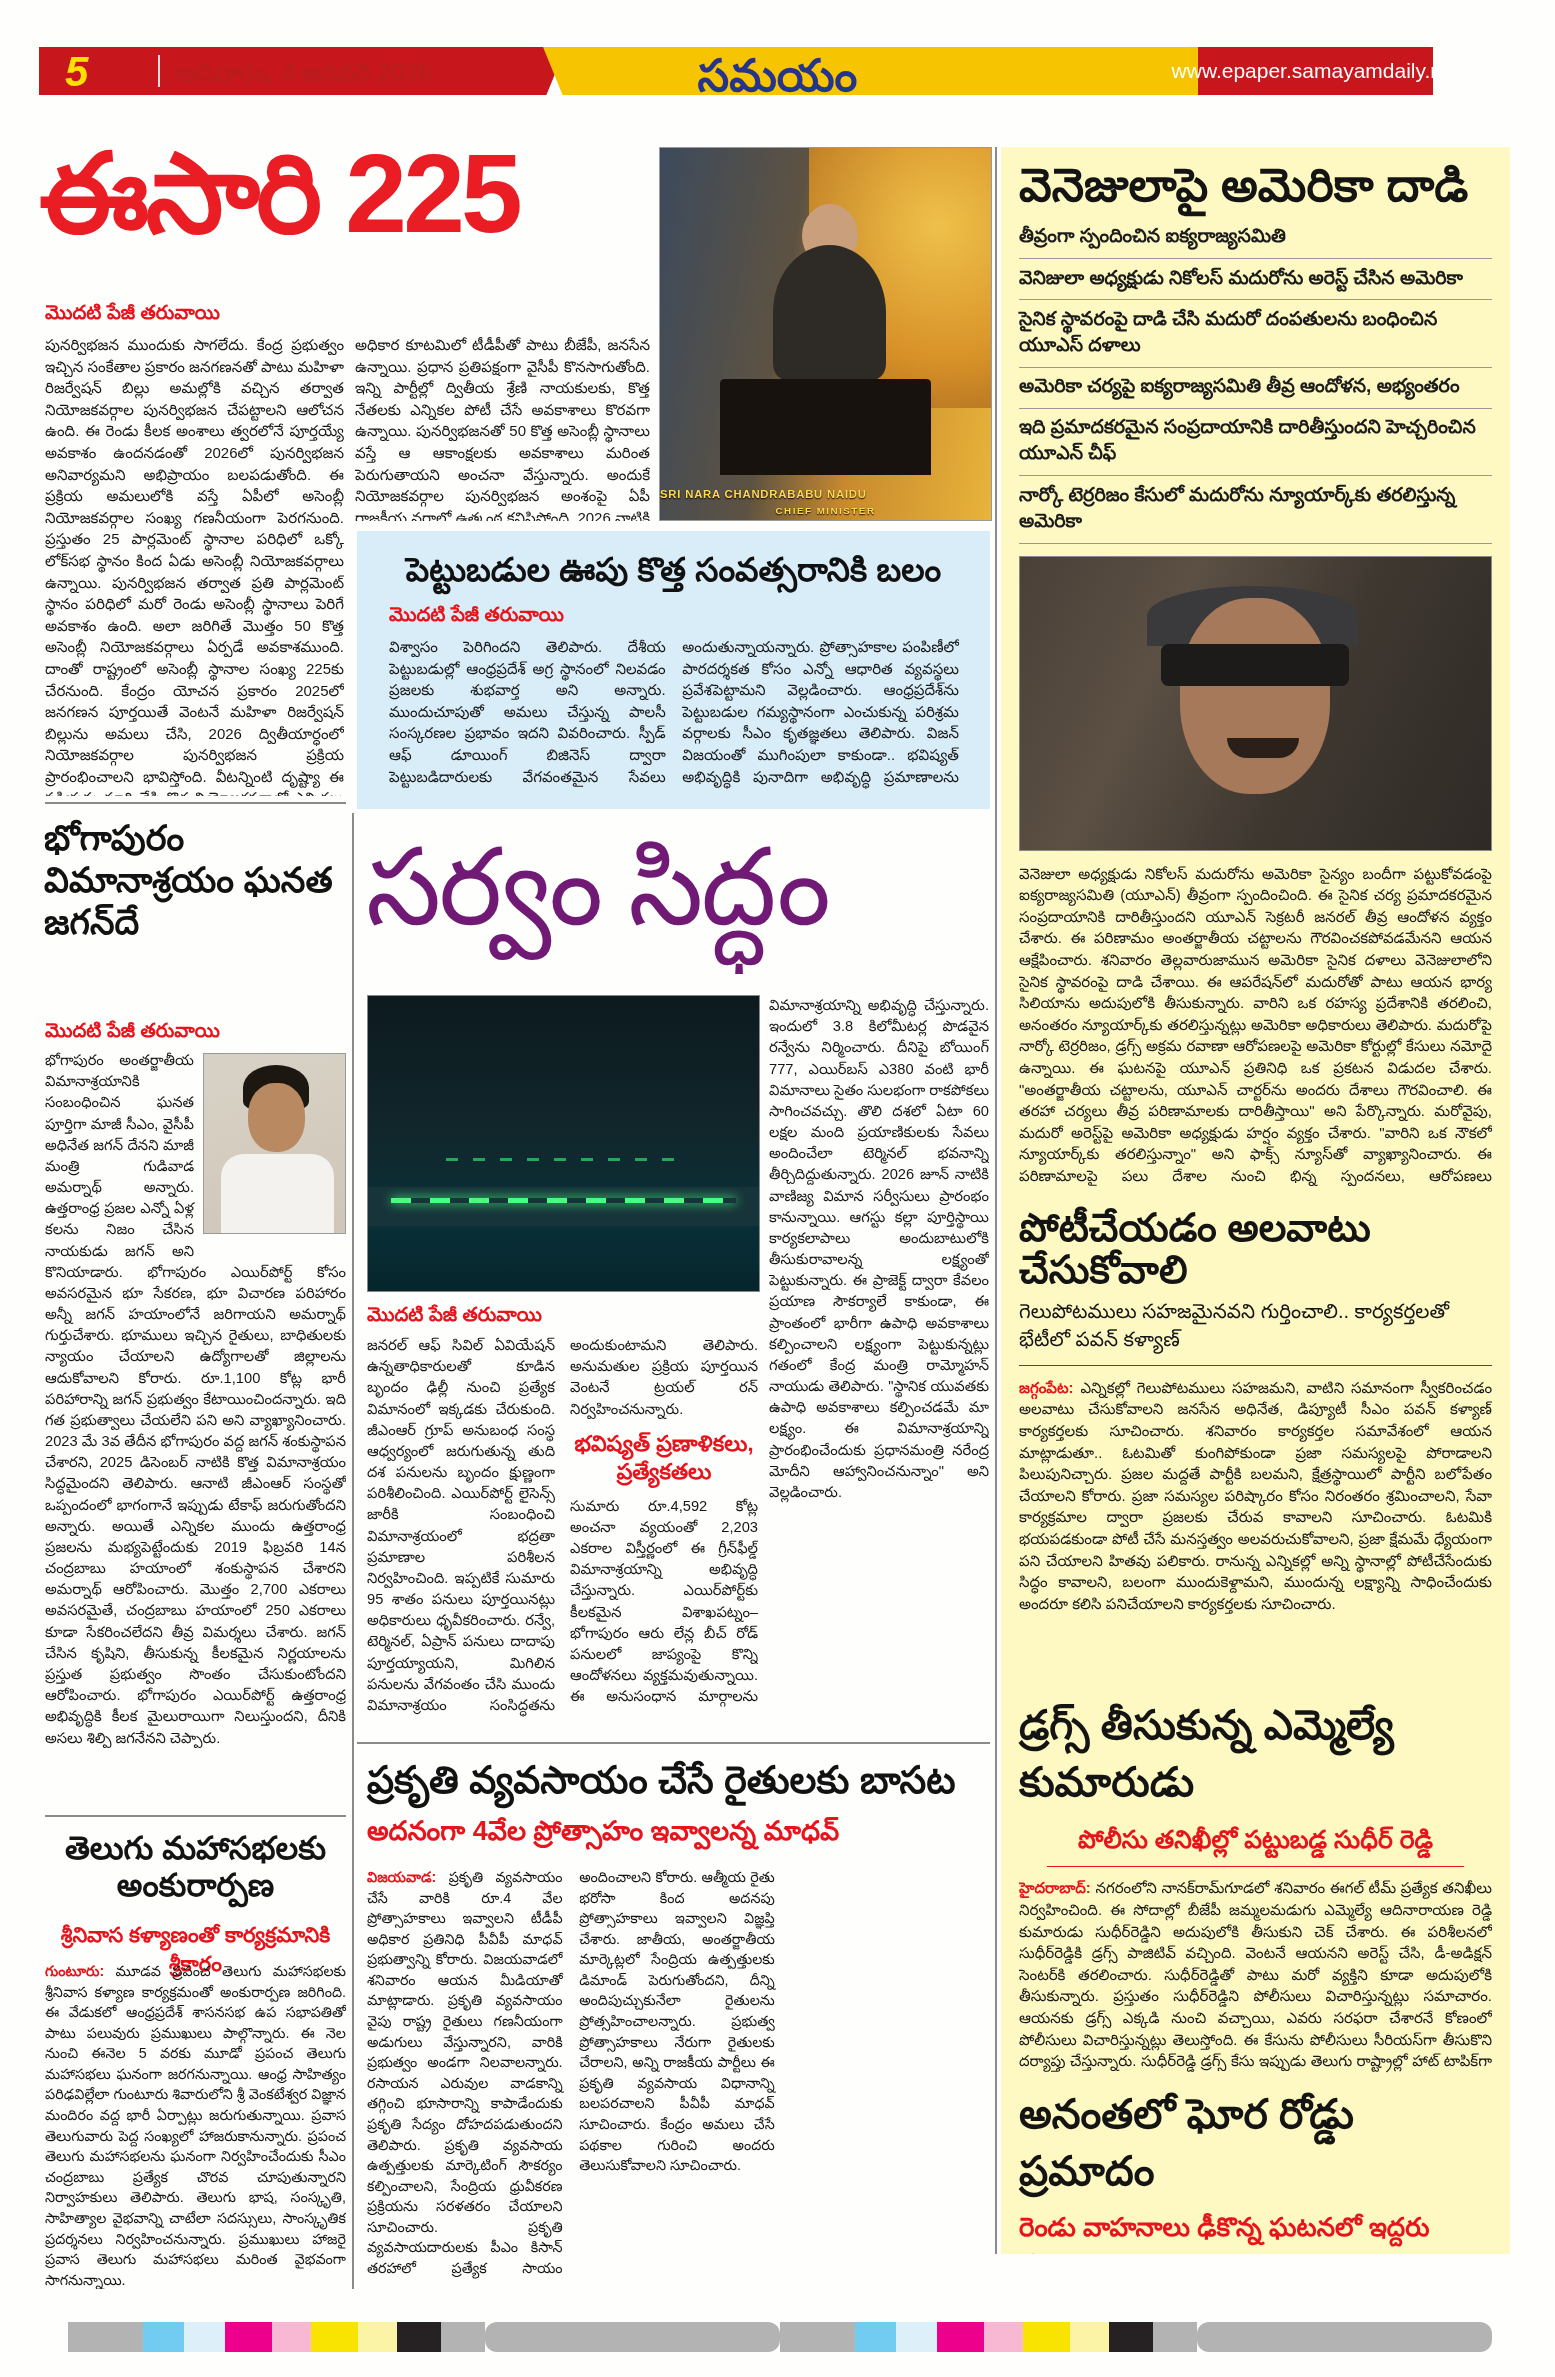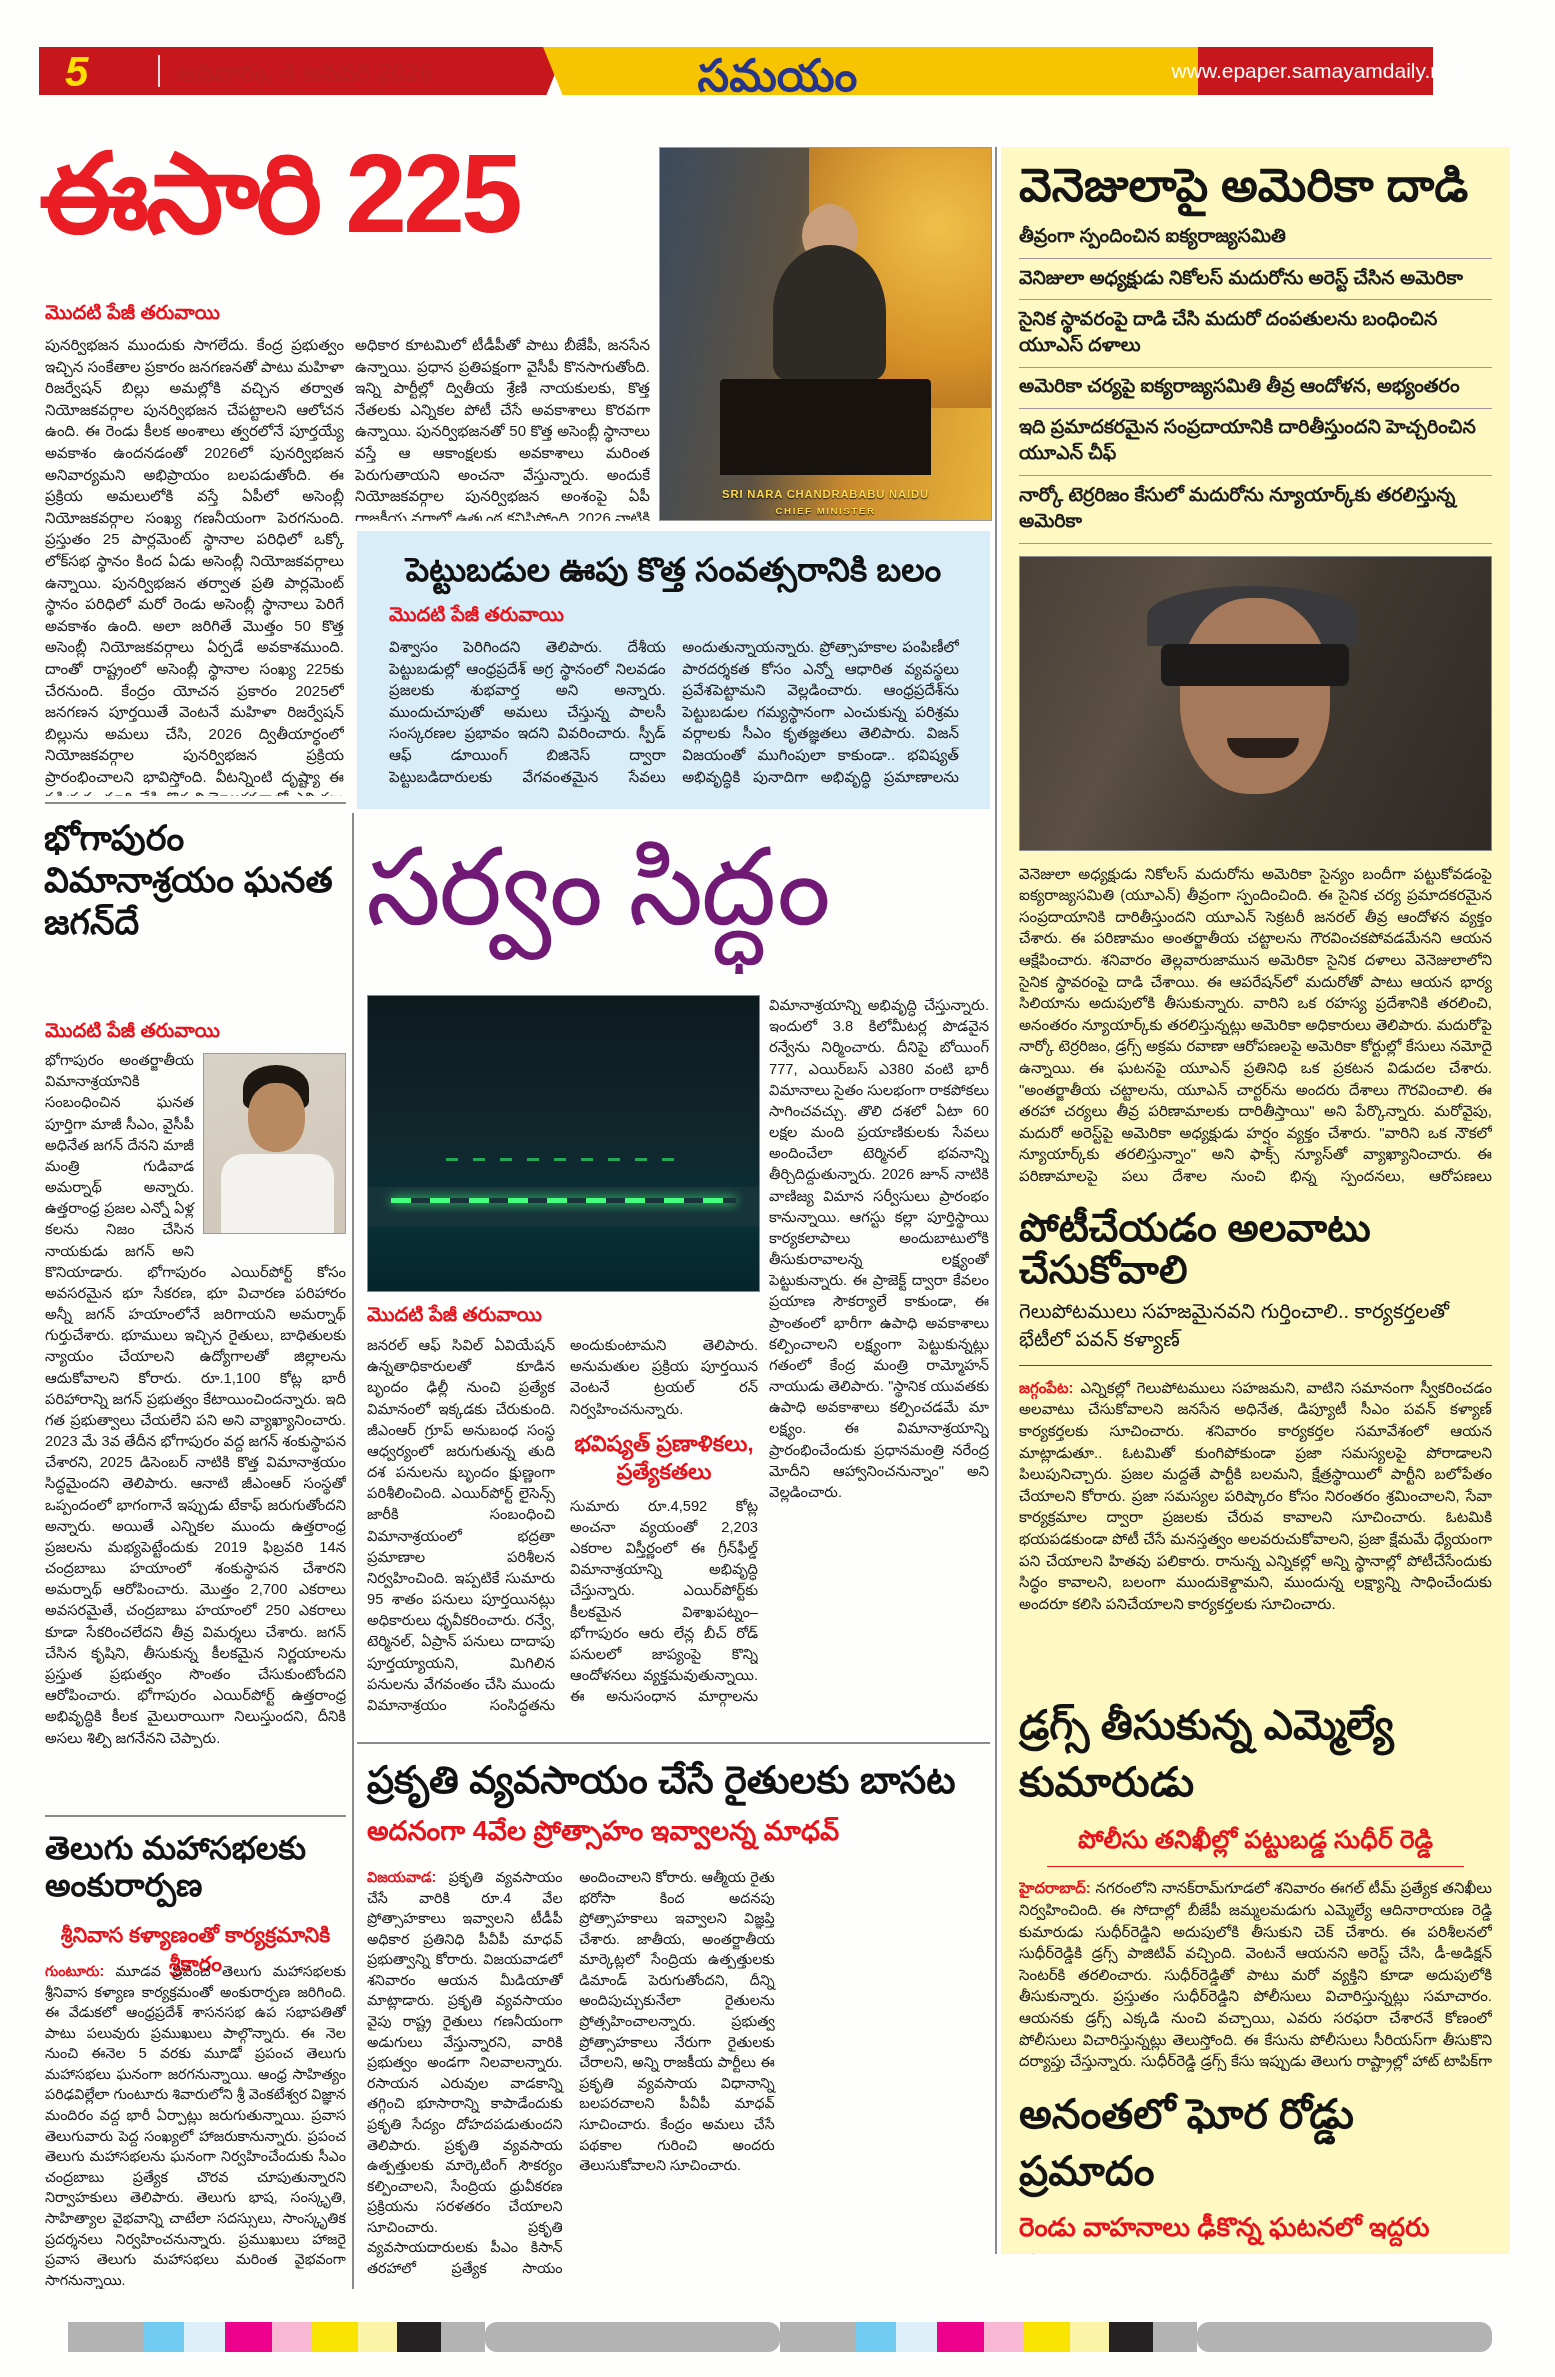--- a/index.html
+++ b/index.html
@@ -31,21 +31,21 @@
   .esari-c2{left:355px;top:334px;width:295px;height:187px;}
   
   .cm-photo{left:659px;top:147px;width:331px;height:372px;border:0.8px solid #9a9a9a;overflow:hidden;
     background:linear-gradient(100deg,#3c4a5c 0%,#5d5242 38%,#c98a2e 62%,#e8b43a 100%);}
   .cm-backdrop{position:absolute;right:0;top:0;width:55%;height:70%;
     background:radial-gradient(circle at 70% 30%,#f3c84f 0%,#d89026 60%,#a05f1d 100%);opacity:.85;}
   .cm-figure{position:absolute;left:34%;top:26%;width:113px;height:135px;border-radius:50% 50% 12% 12%;
     background:#2e2a26;}
   .cm-head{position:absolute;left:43%;top:15%;width:56px;height:63px;border-radius:50%;background:#caa07c;}
   .cm-podium{position:absolute;left:18%;bottom:12%;width:64%;height:26%;background:#17120e;border-radius:4.5px 4.5px 0 0;}
-  .cm-caption{position:absolute;left:0;right:0;bottom:19.6px;text-align:center;color:#ffd94d;
+  .cm-caption{position:absolute;left:0;right:0;bottom:19.6px;color:#ffd94d;
     font-size:11.3px;font-weight:700;letter-spacing:0.8px;text-shadow:0 0.8px 1.5px #000;margin-top:19px;}
   .cm-caption2{position:absolute;left:0;right:0;bottom:4.5px;text-align:center;color:#ffd94d;
     font-size:9.8px;font-weight:700;letter-spacing:1.5px;text-shadow:0 0.8px 1.5px #000;}
   
   .invest-box{left:357px;top:531px;width:633px;height:278px;background:#d9edf8;}
   .invest-title{position:absolute;left:0;right:0;top:19.6px;text-align:center;font-size:33px;font-weight:800;color:#111;}
   .invest-tag{position:absolute;left:32px;top:72px;}
   .invest-body{position:absolute;left:32px;top:105px;width:570px;height:155px;column-count:2;column-gap:16.6px;column-fill:auto;}
   
   .pink-col{left:1001px;top:147px;width:509px;height:2107px;background:#fef9c3;box-sizing:border-box;
@@ -73,21 +73,21 @@
   .bh-rule{left:45px;top:802px;width:301px;height:1.5px;}
   .bh-title{left:44px;top:817px;width:304px;font-size:35px;font-weight:900;line-height:1.2;color:#121212;}
   .bh-tag{left:45px;top:1019px;}
   .bh-body{left:45px;top:1050px;width:301px;height:749px;font-size:14.7px;}
   .bh-photo{float:right;width:141px;height:179px;margin:3px 0 7.5px 9px;border:0.8px solid #9a9a9a;position:relative;
     background:linear-gradient(160deg,#d8d2c6 0%,#cfc6b8 100%);overflow:hidden;}
   .am-hair{position:absolute;left:28%;top:6%;width:66px;height:45px;border-radius:50% 50% 20% 20%;background:#1d1712;}
   .am-face{position:absolute;left:31%;top:16%;width:57px;height:69px;border-radius:46%;background:#b98a62;}
   .am-shirt{position:absolute;left:12%;top:56%;width:113px;height:83px;border-radius:22.6px 22.6px 0 0;background:#f4f2ee;}
   .ts-rule{left:45px;top:1815px;width:301px;height:1.5px;}
-  .ts-title{left:45px;top:1830px;width:301px;text-align:left;font-size:32px;font-weight:900;line-height:1.15;}
+  .ts-title{left:45px;top:1830px;width:301px;text-align:center;font-size:32px;font-weight:900;line-height:1.15;}
   .ts-sub{left:45px;top:1923px;width:301px;text-align:center;font-size:21px;font-weight:700;color:#e8131b;}
   .ts-body{left:45px;top:1961px;width:301px;height:328px;font-size:14.3px;}
   
   .sv-title{left:366px;top:834px;width:623px;font-size:107px;font-weight:400;letter-spacing:-2.3px;line-height:1;color:#701a75;}
   .sv-photo{left:367px;top:995px;width:391px;height:295px;border:0.8px solid #888;
     background:linear-gradient(180deg,#0c1a1e 0%,#11262b 45%,#0a3038 75%,#06252c 100%);overflow:hidden;}
   .rw-strip{position:absolute;left:-10%;bottom:18%;width:120%;height:68px;background:#17343a;transform:perspective(226px) rotateX(55deg);}
   .rw-lights{position:absolute;left:6%;bottom:30%;width:88%;height:4.5px;
     background:repeating-linear-gradient(90deg,#46ff7e 0 19.6px,transparent 19.6px 39px);box-shadow:0 0 10.5px #46ff7e;}
   .rw-lights2{position:absolute;left:20%;bottom:44%;width:60%;height:3px;

